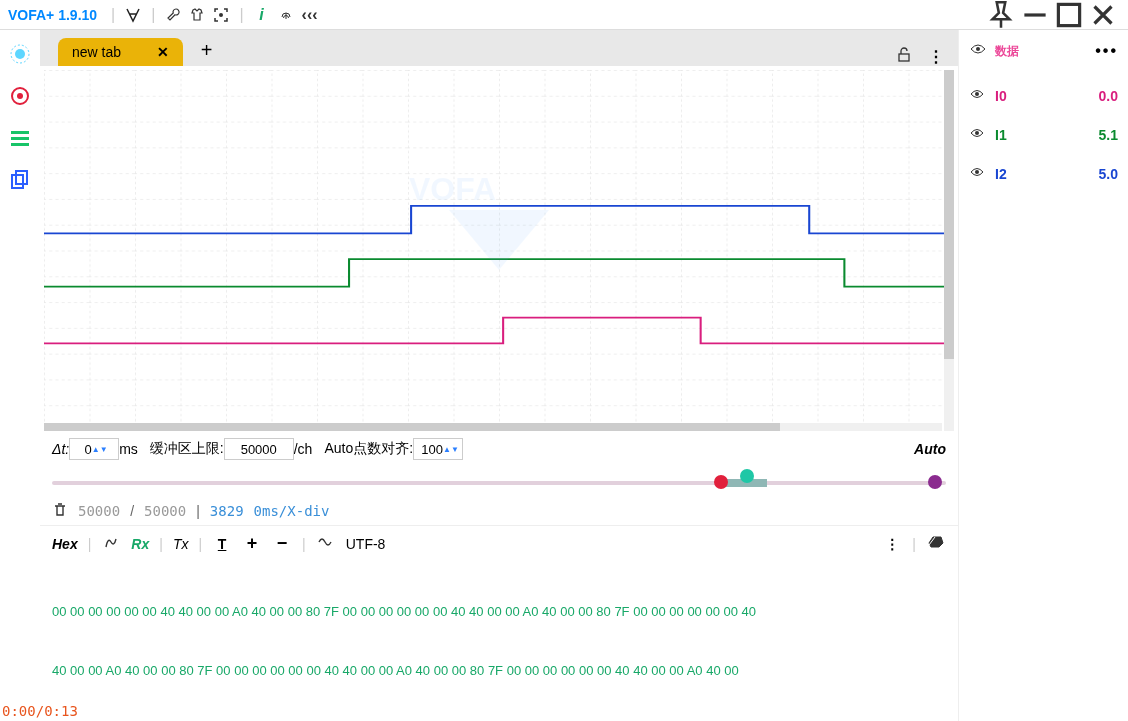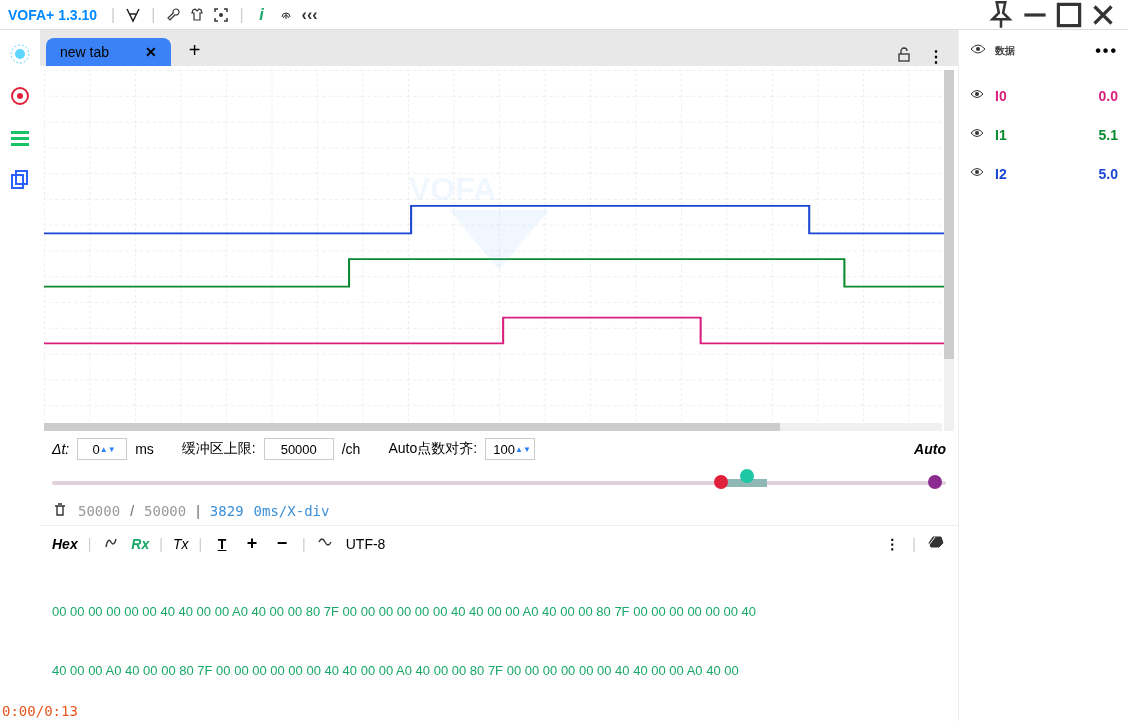--- a/index.html
+++ b/index.html
@@ -14,35 +14,35 @@
 .win-btn { width: 34px; height: 24px; display: flex; align-items: center; justify-content: center; cursor: pointer; }
 
 .main-area { display: flex; height: calc(100% - 30px); }
 
 .left-sidebar { width: 40px; background: #fff; display: flex; flex-direction: column; align-items: center; padding-top: 12px; gap: 18px; }
 .ls-icon { width: 24px; height: 24px; cursor: pointer; display: flex; align-items: center; justify-content: center; }
 
 .center-area { flex: 1; display: flex; flex-direction: column; min-width: 0; }
 
 .tab-bar { height: 36px; background: #e8e8e8; display: flex; align-items: flex-end; padding: 0 6px; }
-.tab { background: #3b82f6; border-radius: 8px 8px 0 0; padding: 6px 14px; display: flex; align-items: center; gap: 36px; font-size: 14px; }
+.tab { background: #eab308; border-radius: 8px 8px 0 0; padding: 6px 14px; display: flex; align-items: center; gap: 36px; font-size: 14px; margin-left: 12px; }
 .tab-close { cursor: pointer; font-weight: bold; }
 .tab-add { margin-left: 10px; cursor: pointer; font-size: 20px; padding: 4px 8px; }
 .tab-spacer { flex: 1; }
 .tab-right-icon { margin: 0 8px; cursor: pointer; }
 
 .plot-area { flex: 1; position: relative; background: #fff; margin: 4px 4px 0 4px; }
 .plot-grid { position: absolute; inset: 0; }
 .watermark { position: absolute; left: 50%; top: 45%; transform: translate(-50%, -50%); opacity: 0.08; }
 .scrollbar-v { position: absolute; right: 0; top: 0; bottom: 0; width: 10px; background: #f0f0f0; }
 .scrollbar-v-thumb { background: #ccc; width: 100%; height: 80%; }
 .scrollbar-h { position: absolute; left: 0; right: 12px; bottom: 0; height: 8px; background: #f0f0f0; }
 .scrollbar-h-thumb { background: #ccc; height: 100%; width: 82%; }
 
-.controls-row { height: 36px; display: flex; align-items: center; padding: 0 12px; gap: 8px; font-size: 14px; background: #fff; }
+.controls-row { height: 36px; display: flex; align-items: center; padding: 0 12px; font-size: 14px; background: #fff; }
 .ctrl-label { font-style: italic; }
 .num-input { width: 50px; height: 22px; border: 1px solid #ccc; display: flex; align-items: center; justify-content: center; position: relative; font-size: 13px; }
 .num-input.wide { width: 70px; }
 .spinner { width: 12px; display: flex; flex-direction: column; font-size: 8px; color: #2b7fff; }
 .auto-label { margin-left: auto; font-style: italic; font-weight: bold; }
 
 .slider-row { height: 30px; position: relative; margin: 0 12px; }
 .slider-track { position: absolute; top: 14px; left: 0; right: 0; height: 4px; background: #e2d0dc; border-radius: 2px; }
 .slider-seg { position: absolute; top: 12px; height: 8px; background: #8fb7b5; }
 .slider-handle { position: absolute; top: 8px; width: 14px; height: 14px; border-radius: 50%; }
@@ -61,31 +61,31 @@
 .hex-icon { cursor: pointer; width: 20px; text-align: center; }
 .hex-spacer { flex: 1; }
 
 .hex-dump { padding: 2px 12px; font-family: monospace; font-size: 13px; color: #18a868; line-height: 1.5; white-space: pre-wrap; word-break: break-all; }
 
 .timer { position: absolute; left: 2px; bottom: 2px; color: #e8551e; font-size: 14px; font-family: monospace; }
 
 .right-panel { width: 170px; border-left: 1px solid #eee; padding: 10px; }
 .rp-header { display: flex; align-items: center; gap: 8px; margin-bottom: 24px; }
 .rp-eye { cursor: pointer; }
-.rp-title { color: #404040; font-weight: bold; font-size: 10px; flex: 1; }
+.rp-title { color: #ec4899; font-weight: bold; font-size: 12px; flex: 1; }
 .rp-more { cursor: pointer; font-weight: bold; letter-spacing: 2px; }
 .rp-row { display: flex; align-items: center; gap: 10px; margin-bottom: 20px; font-size: 14px; }
 .rp-name { font-weight: bold; width: 30px; }
 .rp-val { margin-left: auto; font-weight: bold; }
 </style>
 </head>
 <body>
 
 <div class="titlebar">
-  <span class="app-title">VOFA+ 1.3.10</span>
+  <span class="app-title">VOFA+ 1.9.10</span>
   <span class="tb-sep">|</span>
   <span class="tb-icon">
       <svg viewBox="0 0 16 16">
         <path d="M2 2 L8 14 L14 2 M5 7 L11 7" stroke="#222" stroke-width="1.5" fill="none"></path>
       </svg>
     </span>
   <span class="tb-sep">|</span>
   <span class="tb-icon">
       <svg viewBox="0 0 16 16">
         <path d="M11 2a3 3 0 0 0-2.8 4L3 11l2 2 5-5.2A3 3 0 1 0 11 2z" stroke="#333" stroke-width="1.2" fill="none"></path>

